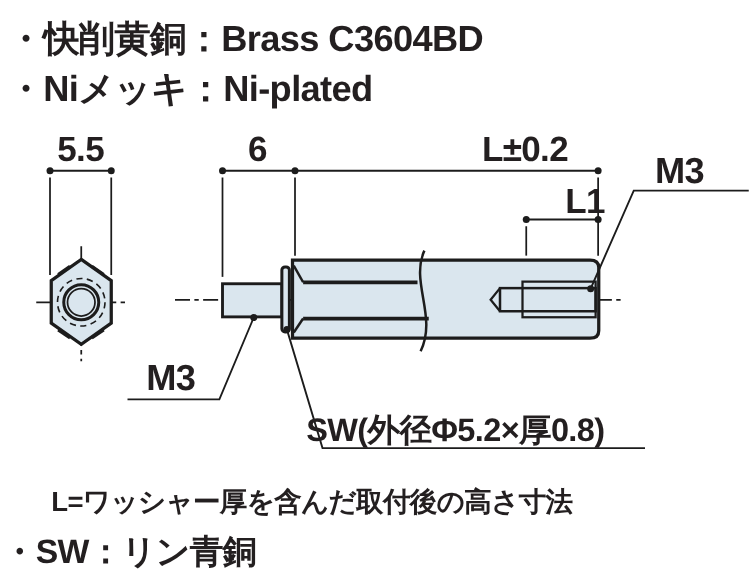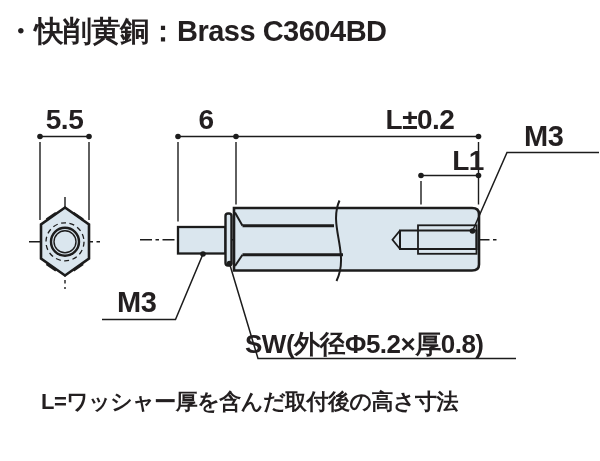--- a/index.html
+++ b/index.html
@@ -14,20 +14,21 @@
   svg{position:absolute;left:0;top:0;}
   svg text{font-family:"Liberation Sans","DejaVu Sans",sans-serif;font-weight:700;
            fill:#231f20;letter-spacing:-0.5px;}
 </style>
 </head>
 <body>
 
 <div class="stage">
 
   <div class="note note-1">・快削黄銅：Brass C3604BD</div>
+  <div class="note note-2">・Niメッキ：Ni-plated</div>
 
   <svg width="600" height="461" viewBox="0 0 600 461">
 
     <g stroke="#1c1c1c">
       <line x1="40" y1="136.5" x2="89" y2="136.5" stroke-width="1.6"></line>
       <line x1="40" y1="142" x2="40" y2="220" stroke-width="1.4"></line>
       <line x1="89" y1="142" x2="89" y2="220" stroke-width="1.4"></line>
       <circle cx="40" cy="136.5" r="2.8" fill="#1c1c1c" stroke="none"></circle>
       <circle cx="89" cy="136.5" r="2.8" fill="#1c1c1c" stroke="none"></circle>
     </g>
@@ -101,13 +102,14 @@
     <text x="117" y="312" font-size="29">M3</text>
 
     <g>
       <polyline points="229.5,263.5 258,358.5 516,358.5" fill="none" stroke="#1c1c1c" stroke-width="1.5"></polyline>
       <circle cx="229.5" cy="263.5" r="2.8" fill="#1c1c1c"></circle>
     </g>
     <text x="245" y="353" font-size="26" letter-spacing="-1">SW(外径Φ5.2×厚0.8)</text>
   </svg>
 
   <div class="note note-3">L=ワッシャー厚を含んだ取付後の高さ寸法</div>
+  <div class="note note-4">・SW：リン青銅</div>
 </div>
 
 </body></html>

